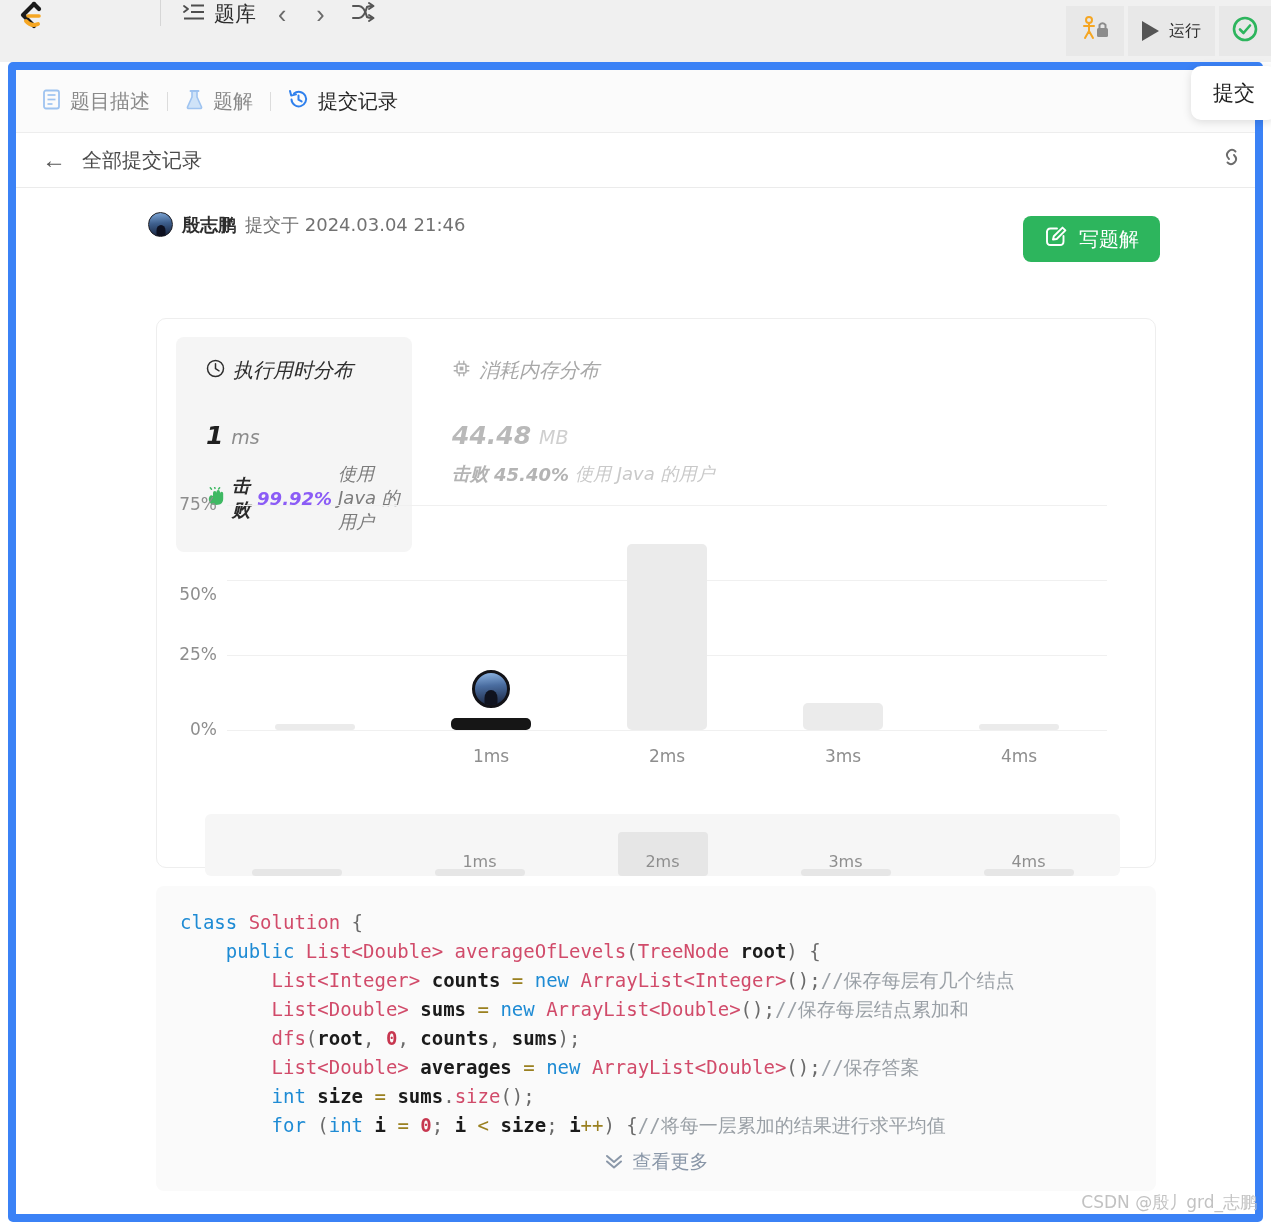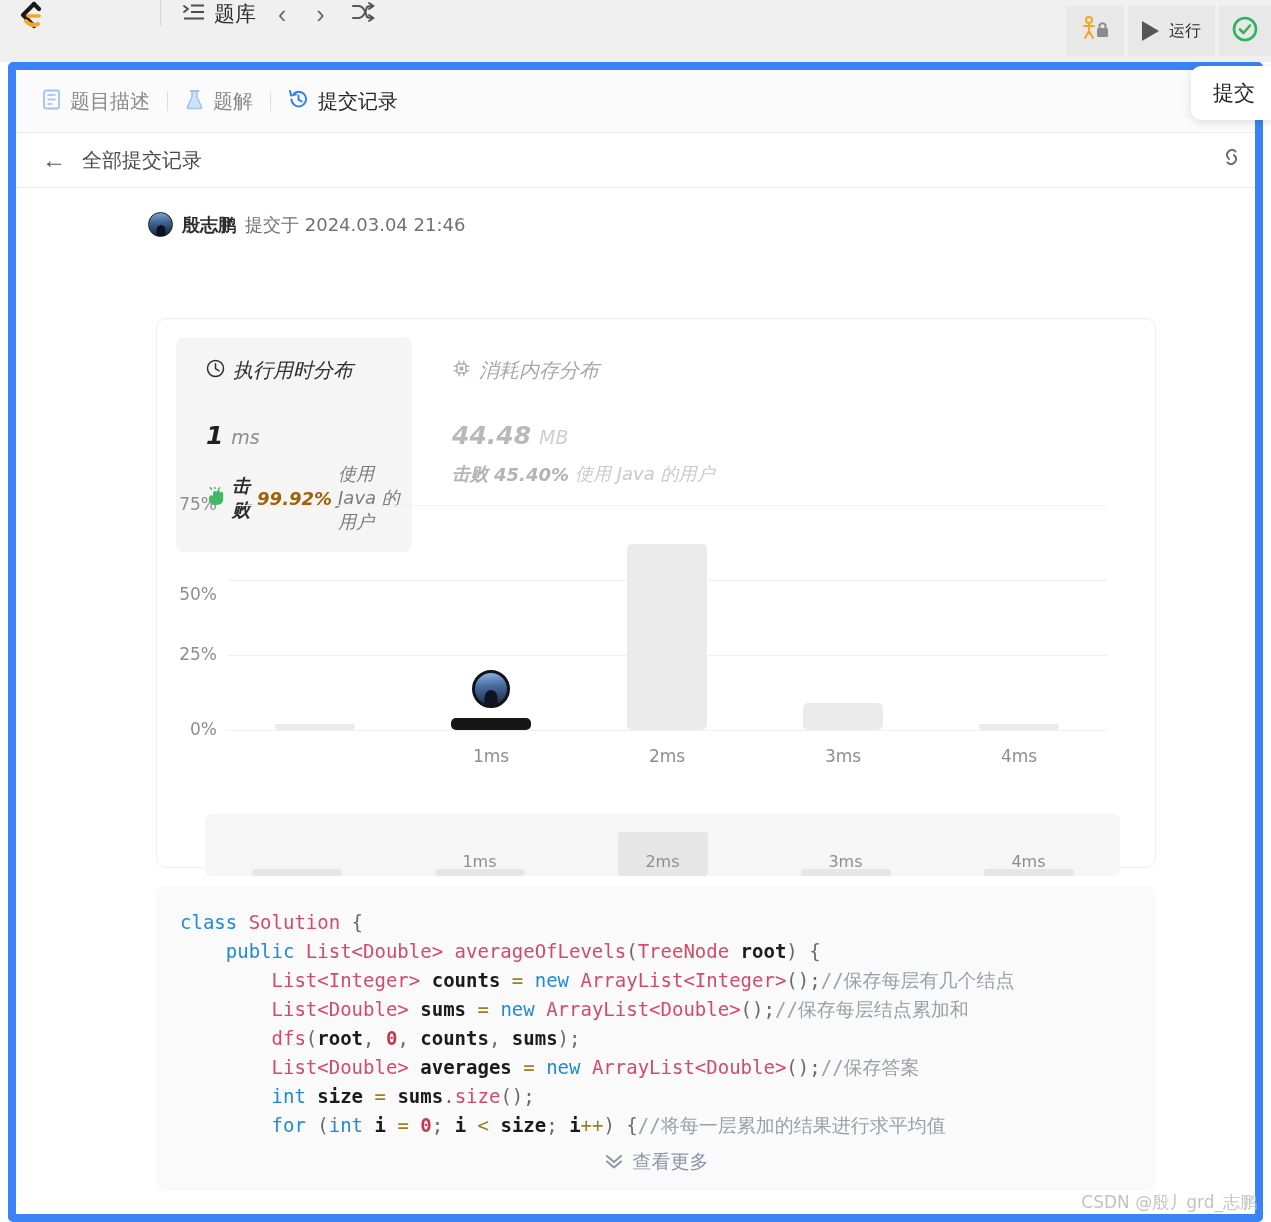--- a/index.html
+++ b/index.html
@@ -287,21 +287,21 @@
   .stat-beat {
     margin-top: 12px;
     display: flex;
     align-items: center;
     gap: 6px;
     font-size: 18px;
     color: #7b7b7b;
     font-family: "DejaVu Sans", "Liberation Sans", sans-serif;
   }
   .stat-beat .bold-dark { color: #2b2b2b; font-weight: bold; }
-  .stat-beat .pct { color: #a16207; font-weight: bold; }
+  .stat-beat .pct { color: #8b5cf6; font-weight: bold; }
   .stat-tab.inactive .stat-beat { color: #c9c9c9; }
   .stat-tab.inactive .bold-dark { color: #b4b4b4; }
   .stat-tab.inactive .pct { color: #b4b4b4; }
 
   
   .chart {
     position: absolute;
     left: 0; top: 165px;
     width: 1000px; height: 300px;
   }
@@ -575,20 +575,30 @@
 
   <div class="content">
 
     <div class="result-row">
       <div class="submitter">
         <span class="avatar-sm"></span>
         <span class="submitter-name">殷志鹏</span>
         <span class="submitter-time">提交于 2024.03.04 21:46</span>
       </div>
       <div class="result-btns">
+        <div class="btn btn-green">
+          <span>
+            <svg width="24" height="23" viewBox="0 0 24 23">
+              <path d="M3 7 Q3 3.5 6.5 3.5 L13 3.5" fill="none" stroke="#fff" stroke-width="1.9" stroke-linecap="round"></path>
+              <path d="M3 7 L3 16.5 Q3 20 6.5 20 L16 20 Q19.5 20 19.5 16.5 L19.5 11" fill="none" stroke="#fff" stroke-width="1.9" stroke-linecap="round"></path>
+              <path d="M9 14.5 L9.8 11.2 L18.5 2.6 L21.4 5.4 L12.7 14 Z" fill="none" stroke="#fff" stroke-width="1.9" stroke-linejoin="round"></path>
+            </svg>
+          </span>
+          <span>写题解</span>
+        </div>
       </div>
     </div>
 
     <div class="stats-card">
       <div class="stat-tabs">
         <div class="stat-tab active">
           <div class="stat-title">
             <span>
               <svg width="19" height="19" viewBox="0 0 19 19">
                 <circle cx="9.5" cy="9.5" r="8" fill="none" stroke="#2e2e2e" stroke-width="1.5"></circle>

